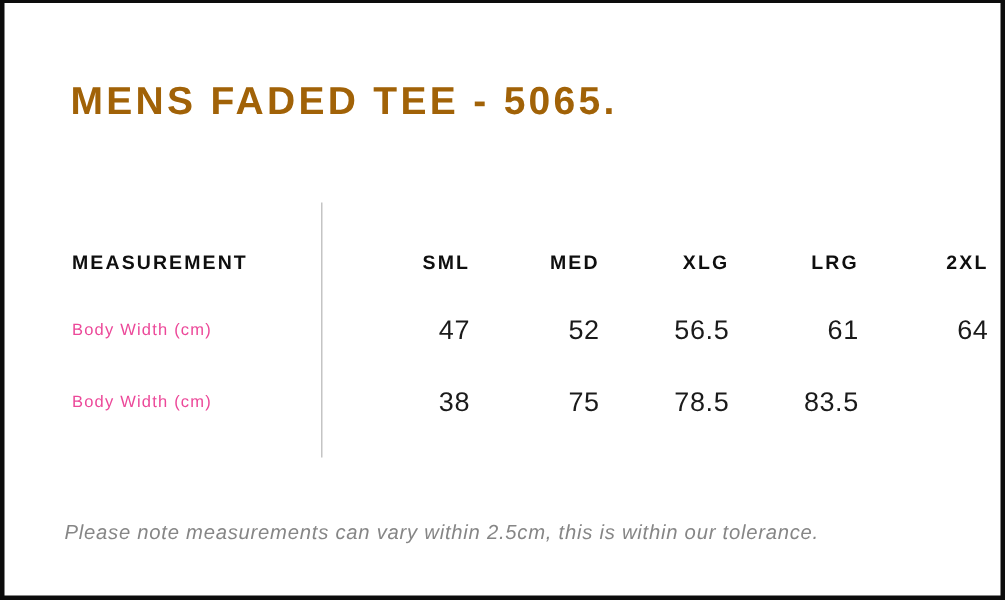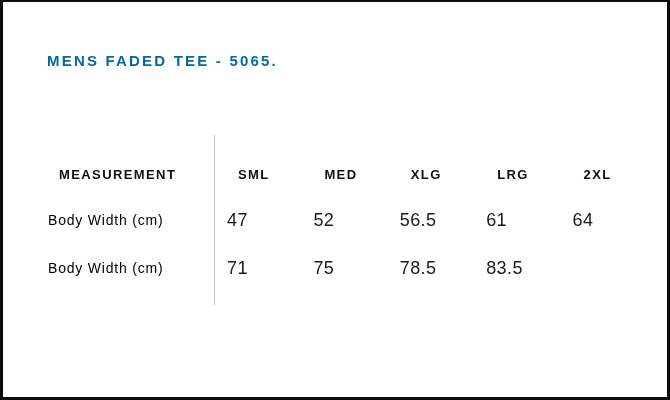--- a/index.html
+++ b/index.html
@@ -15,63 +15,63 @@
     background: #ffffff;
     border: 3px solid #0c0c0c;
     border-top-width: 2px;
     font-family: "Liberation Sans", sans-serif;
     overflow: hidden;
   }
   .title {
     position: absolute;
     left: 44px;
     top: 50px;
-    font-size: 15px;
+    font-size: 26px;
     font-weight: 700;
     letter-spacing: 2.2px;
-    color: #0369a1;
+    color: #a16207;
     white-space: nowrap;
   }
   .divider {
     position: absolute;
     left: 211px;
     top: 133px;
     width: 1px;
     height: 170px;
     background: #c4c4c4;
   }
   .size-table {
     position: absolute;
     left: 45px;
     top: 150px;
   }
   .trow {
     display: flex;
     align-items: center;
   }
-  .trow.header { height: 44px; margin-left: 11px; }
+  .trow.header { height: 44px; }
   .trow.data { height: 48px; }
   .cell-label {
     width: 179px;
     text-align: left;
   }
   .cell-size {
     width: 86.4px;
-    text-align: left;
+    text-align: right;
   }
   .trow.header .cell-label,
   .trow.header .cell-size {
     font-size: 13px;
     font-weight: 700;
     letter-spacing: 1.4px;
     color: #0f0f0f;
   }
   .trow.data .cell-label {
-    font-size: 14px;
-    color: #000000;
+    font-size: 11px;
+    color: #ec4899;
     letter-spacing: 0.8px;
   }
   .trow.data .cell-size {
     font-size: 18px;
     color: #1a1a1a;
     letter-spacing: 0.4px;
   }
   .note {
     position: absolute;
     left: 40px;
@@ -107,22 +107,23 @@
       <div class="cell-label">Body Width (cm)</div>
       <div class="cell-size">47</div>
       <div class="cell-size">52</div>
       <div class="cell-size">56.5</div>
       <div class="cell-size">61</div>
       <div class="cell-size">64</div>
     </div>
 
     <div class="trow data">
       <div class="cell-label">Body Width (cm)</div>
-      <div class="cell-size">71</div>
+      <div class="cell-size">38</div>
       <div class="cell-size">75</div>
       <div class="cell-size">78.5</div>
       <div class="cell-size">83.5</div>
     </div>
 
   </div>
 
+  <div class="note">Please note measurements can vary within 2.5cm, this is within our tolerance.</div>
 
 </div>
 
 </body></html>

